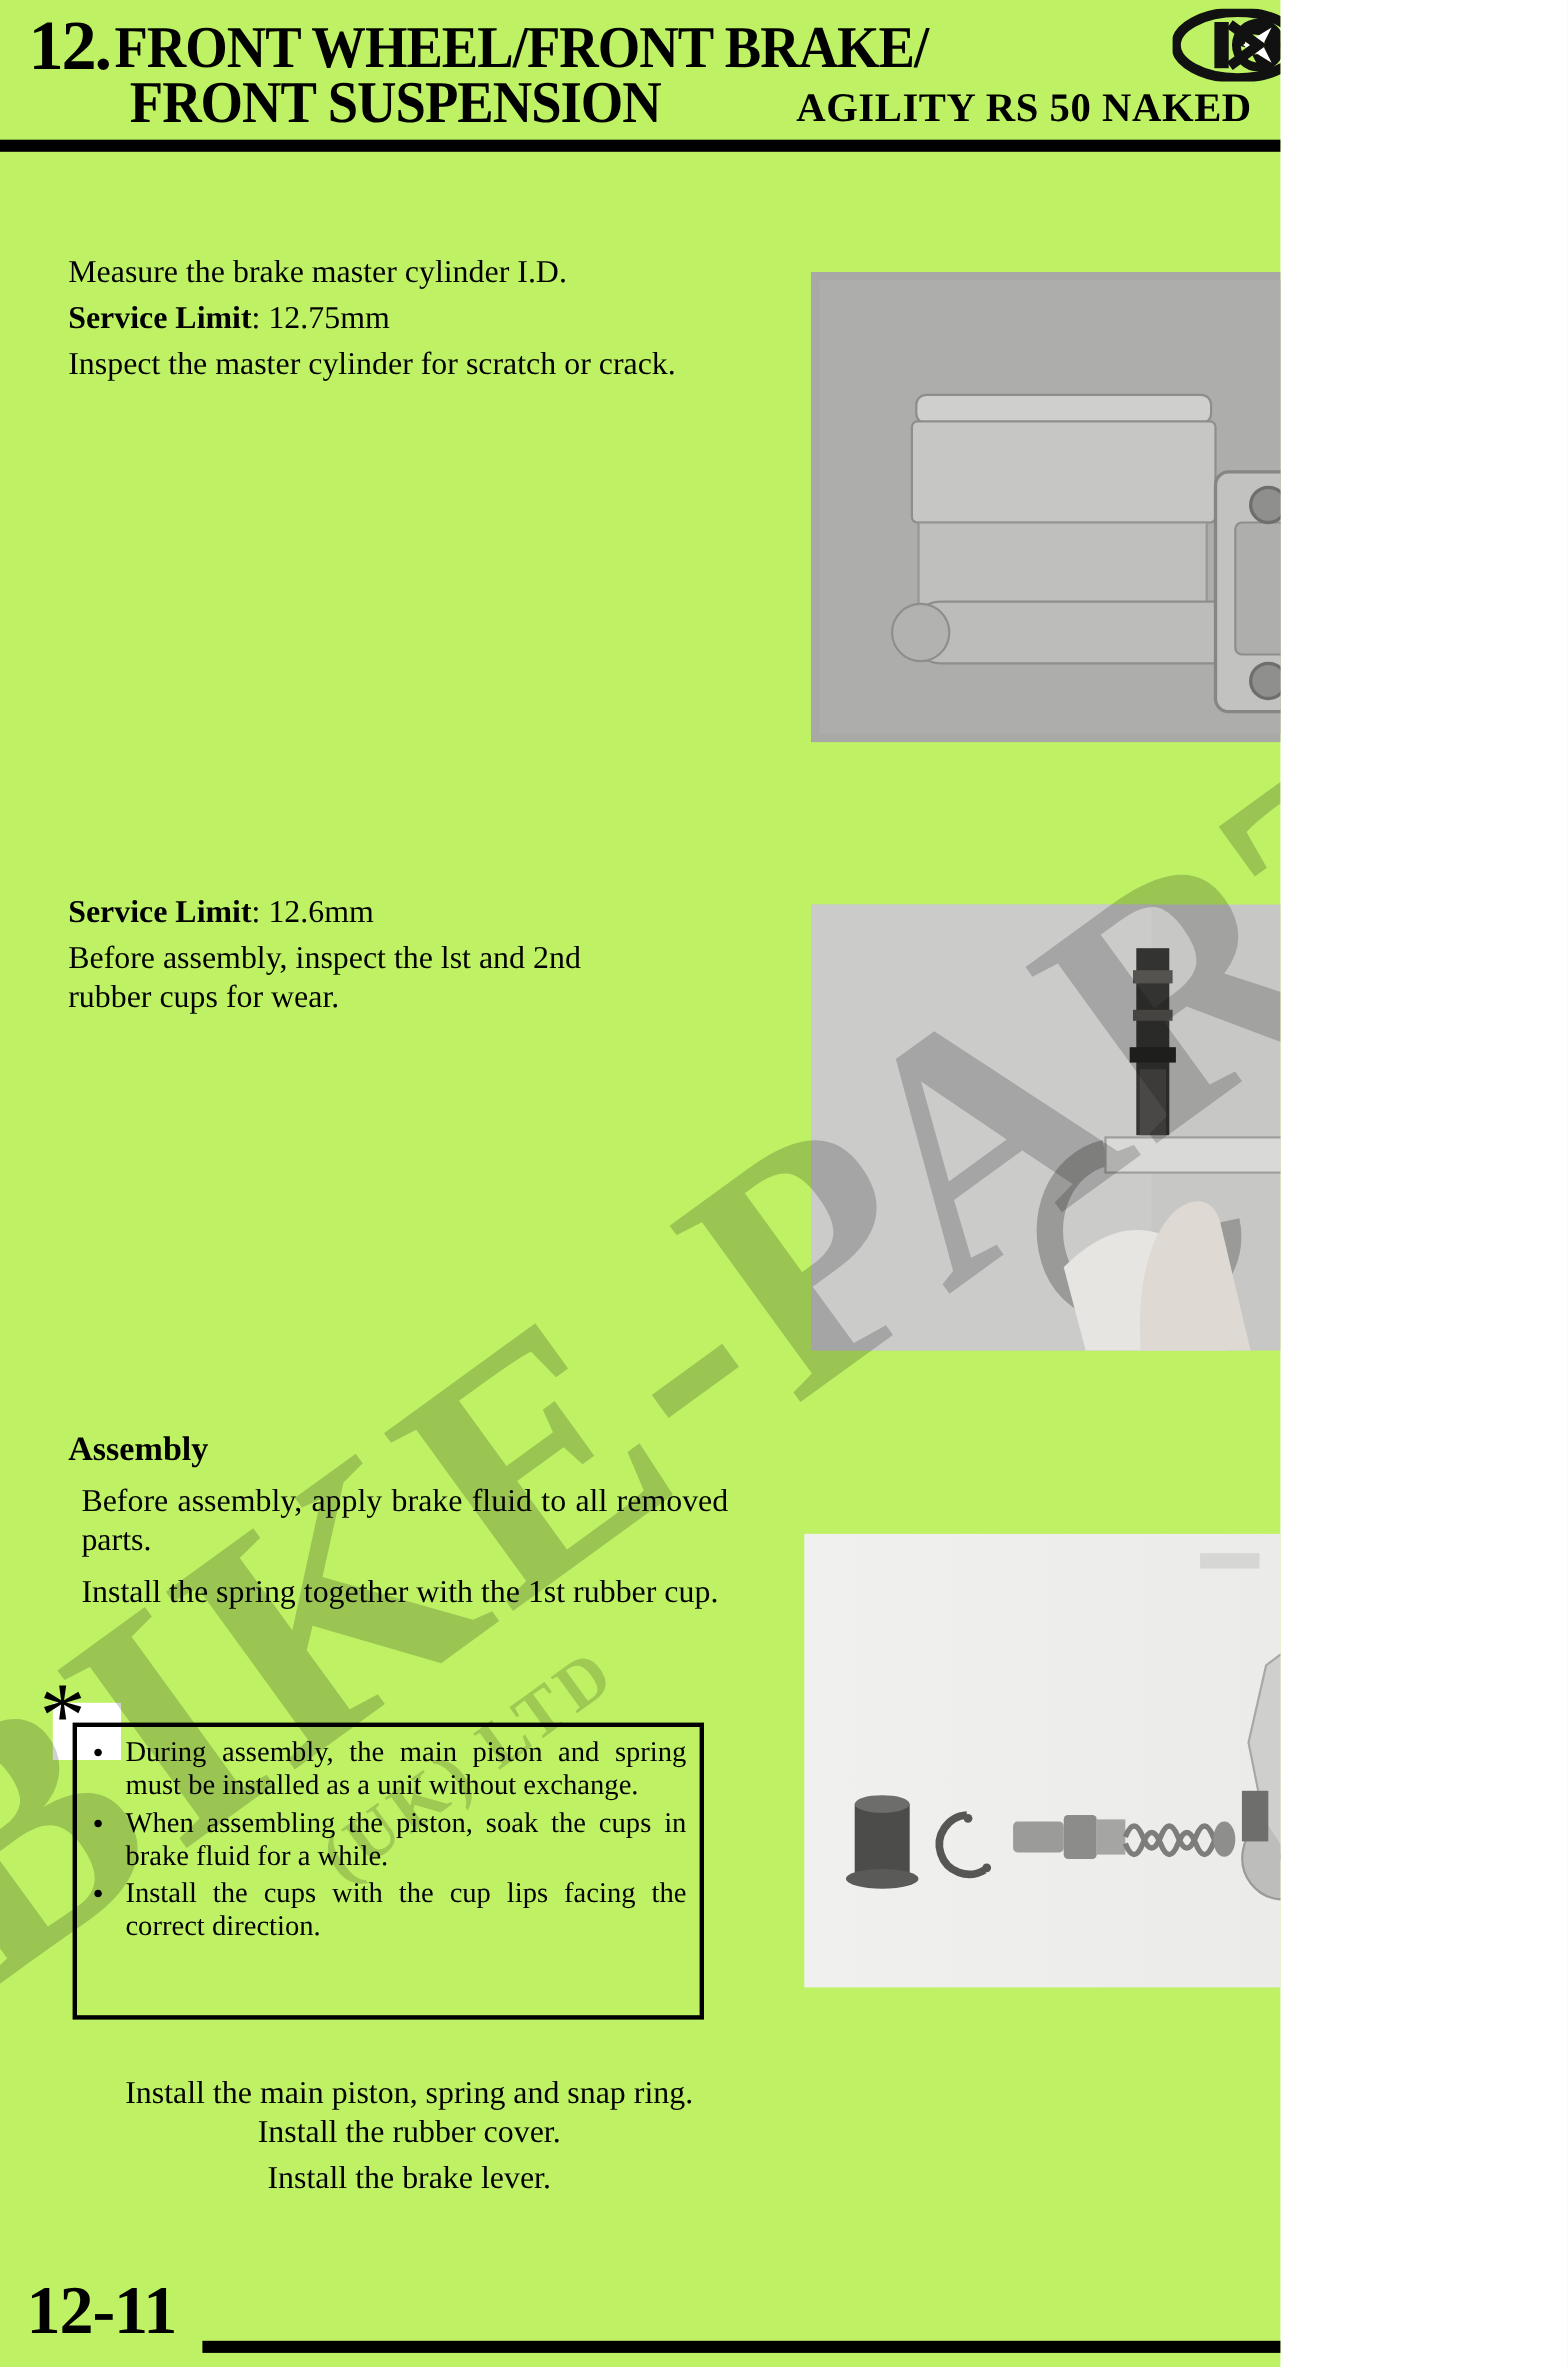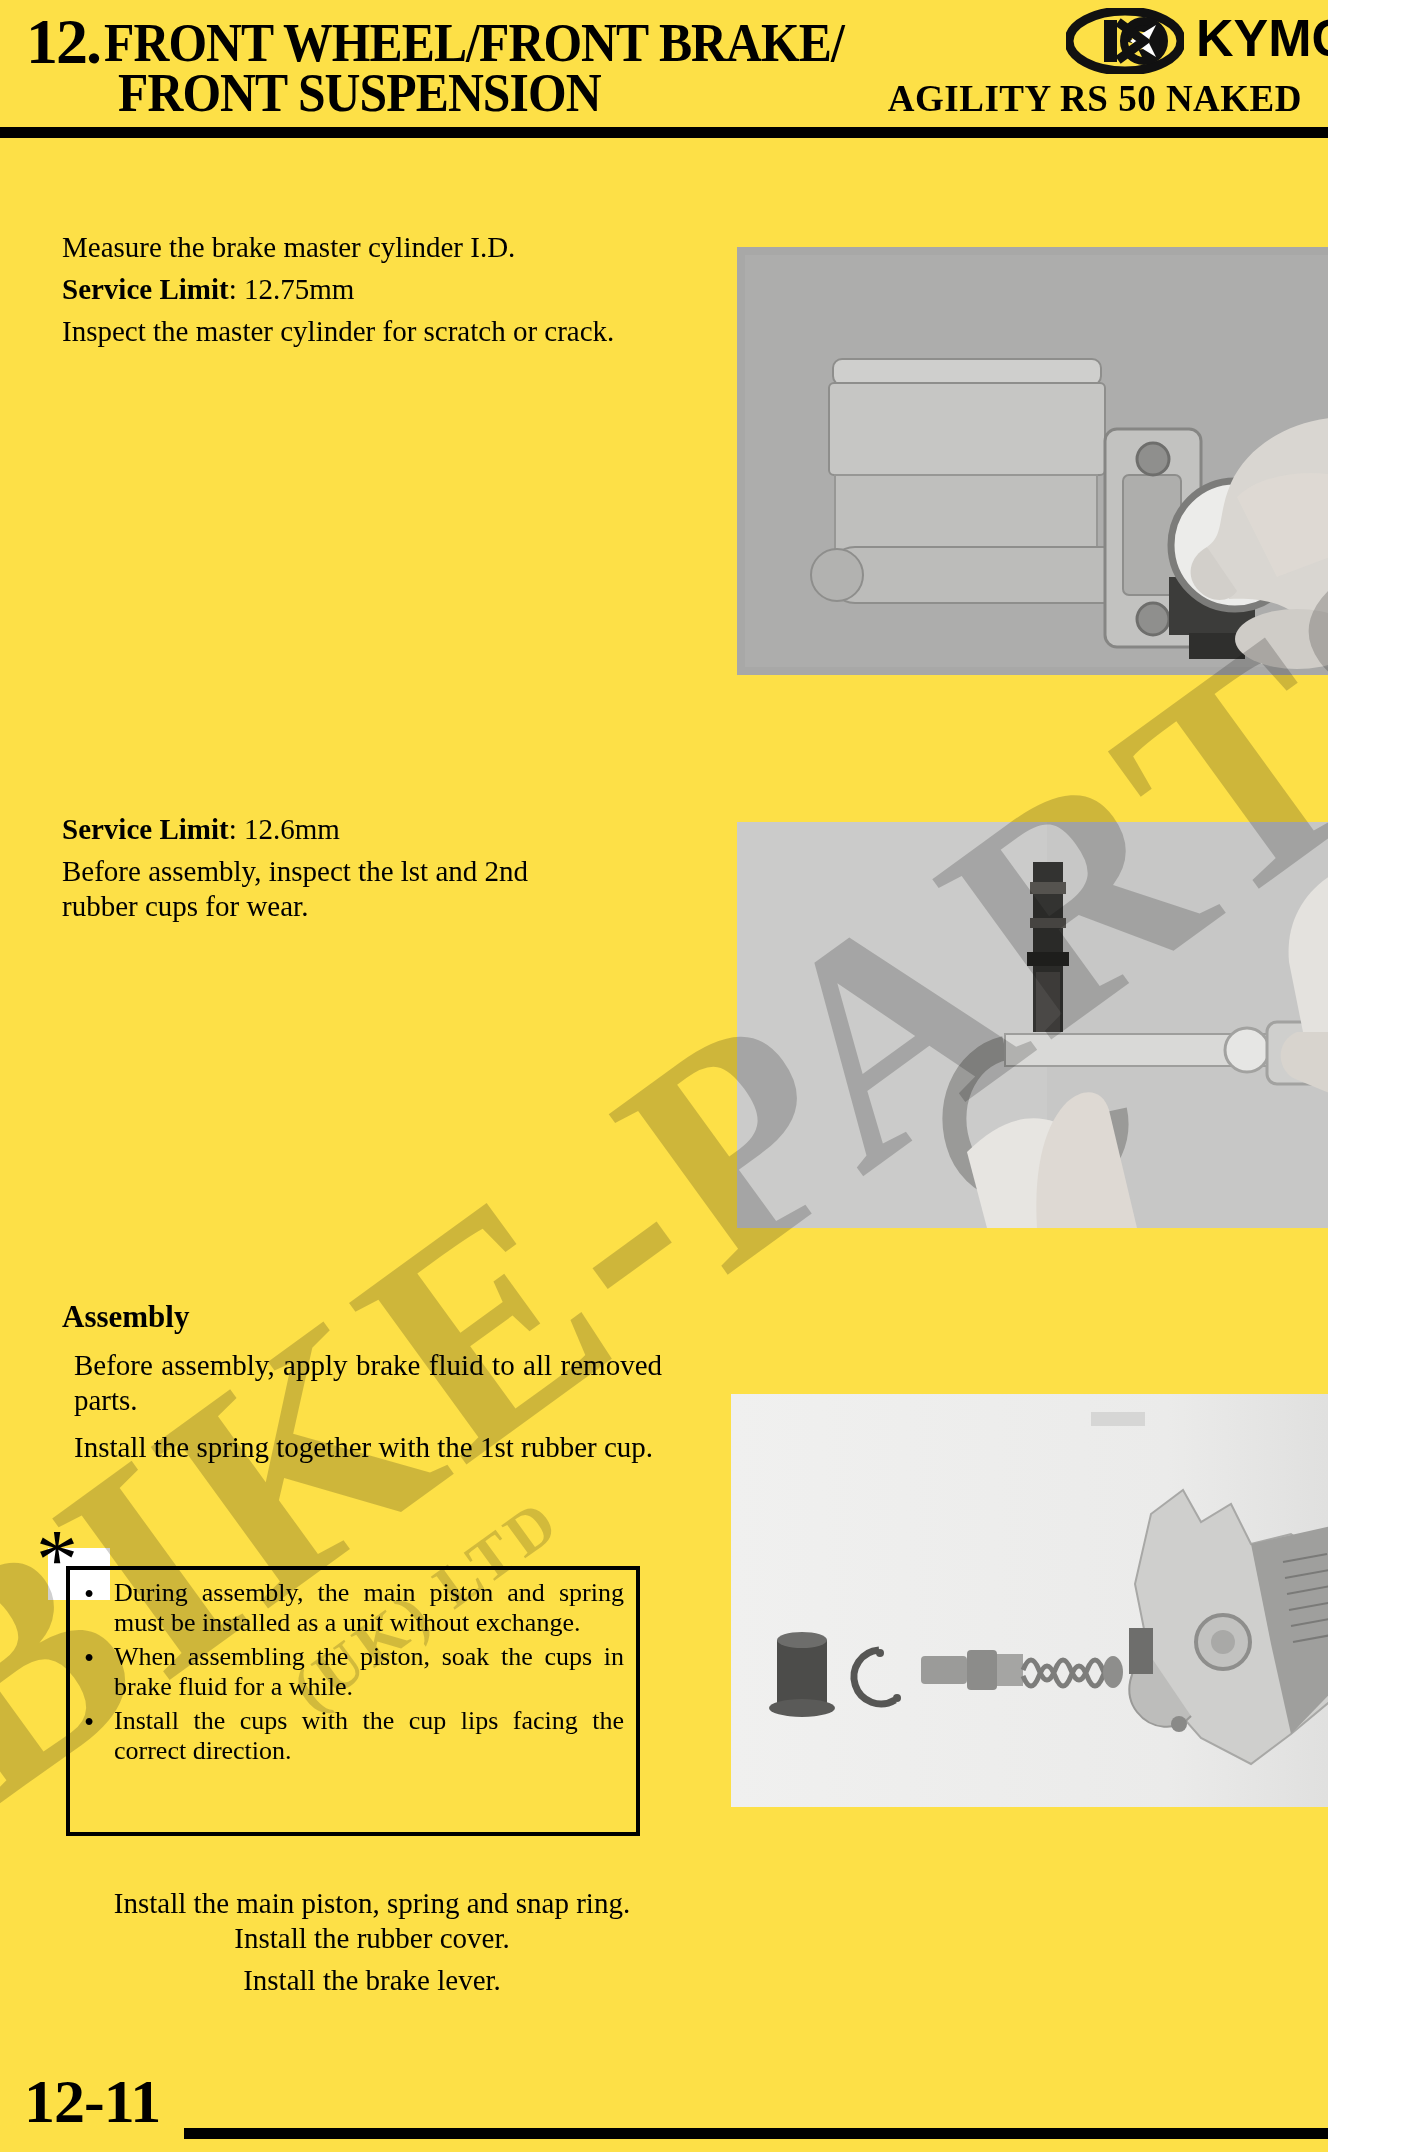--- a/index.html
+++ b/index.html
@@ -1,17 +1,17 @@
 <!DOCTYPE html>
 <html><head>
 <meta charset="utf-8">
 <style>
   html,body { margin:0; padding:0; background:#ffffff; }
   .page {
-    position:relative; width:1328px; height:2152px; background:#fde047;
+    position:relative; width:1164px; height:2152px; background:#bef264;
     font-family:"Liberation Serif", serif; color:#000; overflow:hidden;
   }
   
   .ch-num  { position:absolute; left:26px;  top:10px; font-size:64px; font-weight:700; letter-spacing:-2px; line-height:1; }
   .title1  { position:absolute; left:104px; top:16px; font-size:54px; font-weight:700; line-height:1; white-space:nowrap;
              transform:scaleX(0.92); transform-origin:left top; letter-spacing:-1px; }
   .title2  { position:absolute; left:118px; top:66px; font-size:54px; font-weight:700; line-height:1; white-space:nowrap;
              transform:scaleX(0.92); transform-origin:left top; letter-spacing:-1px; }
   .logo    { position:absolute; left:1066px; top:8px; width:118px; height:66px; }
   .brand   { position:absolute; left:1196px; top:12px; font-family:"Liberation Sans", sans-serif;

